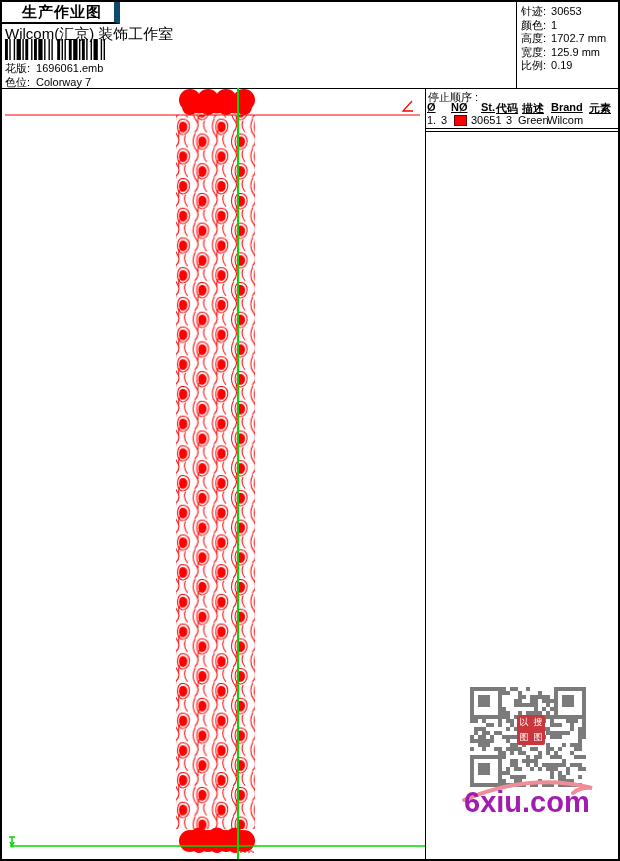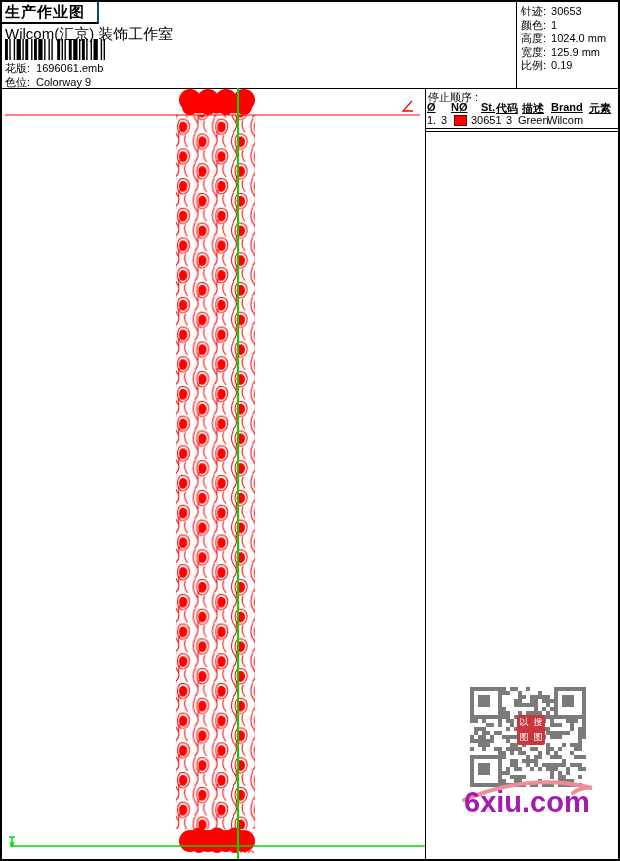--- a/index.html
+++ b/index.html
@@ -3,22 +3,22 @@
 <meta charset="utf-8">
 <style>
   html,body{margin:0;padding:0;background:#fff;}
   #page{
     position:relative;width:616px;height:857px;
     border:2px solid #000;background:#fff;overflow:hidden;
     font-family:"Liberation Sans",sans-serif;color:#000;
   }
   .abs{position:absolute;}
   
-  #title-box{left:0;top:0;width:92px;height:20px;border-right:2px solid #0c4a6e;border-bottom:2px solid #000;
-    font-size:15px;font-weight:bold;line-height:20px;padding-left:3px;letter-spacing:1px;white-space:nowrap;}
+  #title-box{left:0;top:0;width:92px;height:20px;border-right:6px solid #0c4a6e;border-bottom:2px solid #000;
+    font-size:15px;font-weight:bold;line-height:20px;padding-left:20px;letter-spacing:1px;white-space:nowrap;}
   #subtitle{left:3px;top:23px;font-size:15px;white-space:nowrap;}
   #barcode{left:2px;top:37px;}
   .kv{font-size:11px;white-space:nowrap;}
   #pattern-row{left:3px;top:59px;}
   #colorway-row{left:3px;top:73px;}
   .kv .v{margin-left:6px;margin-top:8px;}
   
   #info-box{left:514px;top:0;width:102px;height:86px;border-left:1px solid #000;padding:3px 0 0 4px;box-sizing:border-box;}
   .info-row{font-size:11px;line-height:13.5px;white-space:nowrap;}
   .info-row .v{margin-left:5px;}
@@ -74,27 +74,27 @@
       <rect x="82.2" y="0" width="1.4" height="21" fill="#000"></rect>
       <rect x="86.6" y="0" width="1.4" height="21" fill="#000"></rect>
       <rect x="89.5" y="0" width="4.3" height="21" fill="#000"></rect>
       <rect x="96.7" y="0" width="1.4" height="21" fill="#000"></rect>
       <rect x="99.6" y="0" width="1.4" height="21" fill="#000"></rect>
     </svg>
   <div class="abs kv" id="pattern-row">
     <span>花版:</span><span class="v">1696061.emb</span>
   </div>
   <div class="abs kv" id="colorway-row">
-    <span>色位:</span><span class="v">Colorway 9</span>
+    <span>色位:</span><span class="v">Colorway 7</span>
   </div>
 
   <div class="abs" id="info-box">
     <div class="info-row"><span>针迹:</span><span class="v">30653</span></div>
     <div class="info-row"><span>颜色:</span><span class="v">1</span></div>
-    <div class="info-row"><span>高度:</span><span class="v">1024.0 mm</span></div>
+    <div class="info-row"><span>高度:</span><span class="v">1702.7 mm</span></div>
     <div class="info-row"><span>宽度:</span><span class="v">125.9 mm</span></div>
     <div class="info-row"><span>比例:</span><span class="v">0.19</span></div>
   </div>
 
   <div class="abs" id="main-divider"></div>
 
   <svg class="layer" id="pattern-svg" style="left:170px;top:86px;" width="86" height="771" viewBox="0 0 86 771">
     <defs>
       <g id="motif" stroke="#ff0000" fill="none" stroke-width="1">
         <path d="M4,0.5 C1,7 1.5,13 5,17.5 C8,21.5 7.5,25.5 3.5,29.5"></path>

